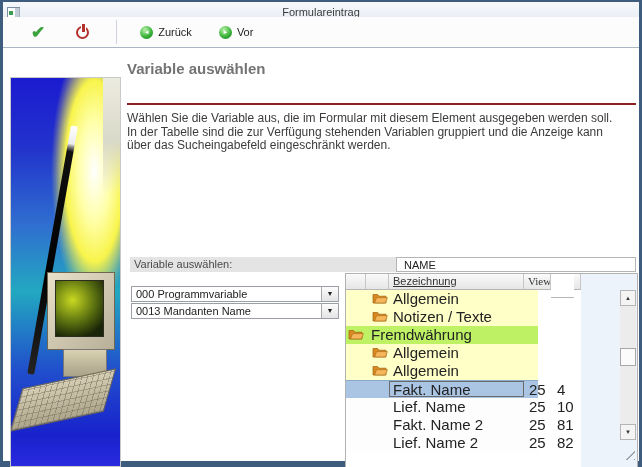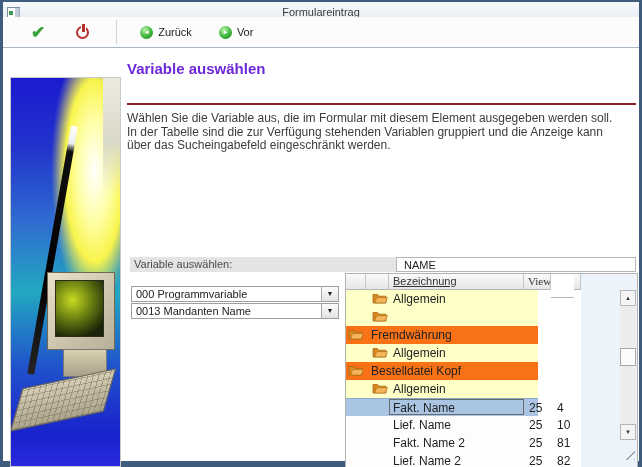--- a/index.html
+++ b/index.html
@@ -43,21 +43,21 @@
   .art-screen{position:absolute;left:7px;top:7px;right:10px;bottom:12px;border:1px solid #2d2d1d;
        background:radial-gradient(circle at 35% 35%,#c9d921 0%,#5a7010 48%,#1a2408 82%);}
   .art-stand{position:absolute;left:52px;top:271px;width:42px;height:26px;border:1px solid #777;
        background:linear-gradient(180deg,#d9d1b1,#a9a189);}
   .art-kbd{position:absolute;left:4px;top:302px;width:94px;height:38px;border:1px solid #6f6750;
        transform:rotate(-12deg) skewX(-28deg);
        background:repeating-linear-gradient(90deg,rgba(120,112,90,.55) 0 1px,transparent 1px 6px),
                   repeating-linear-gradient(0deg,rgba(120,112,90,.45) 0 1px,transparent 1px 6px),
                   linear-gradient(#d6cfb6,#aca58c);}
   
-  .heading{position:absolute;left:124px;top:11px;margin:0;font-size:15px;font-weight:bold;color:#6d28d9;}
+  .heading{position:absolute;left:124px;top:11px;margin:0;font-size:15px;font-weight:bold;color:#737373;}
   .rule{position:absolute;left:124px;top:54px;width:509px;height:2px;background:#8b2121;}
   .desc{position:absolute;left:124px;top:63px;margin:0;font-size:12px;line-height:13.5px;color:#3c3c3c;}
   .dline{display:block;white-space:nowrap;}
   
   .sel-label{position:absolute;left:127px;top:208px;width:266px;height:15px;background:#e4e4e4;
              font-size:11px;line-height:15px;padding-left:4px;box-sizing:border-box;color:#4a4a4a;}
   .dropdown{position:absolute;left:128px;width:208px;height:16px;background:#fff;border:1px solid #9aa0a6;
             box-sizing:border-box;font-size:11px;}
   .dd1{top:237px;} .dd2{top:254px;}
   .dd-val{position:absolute;left:4px;top:0;line-height:14px;color:#222;white-space:nowrap;}
@@ -68,23 +68,23 @@
   
   .grid{position:absolute;left:342px;top:224px;width:291px;height:194px;border:1px solid #b2b2b2;
         box-sizing:content-box;background:#fff;overflow:hidden;}
   .pale-band{position:absolute;left:235px;top:0;width:56px;height:100%;background:#edf3fa;}
   .ghead{position:absolute;left:0;top:0;width:235px;height:16px;display:flex;}
   .hc{background:linear-gradient(180deg,#fafafa,#e6e6e6);border-right:1px solid #c6c6c6;border-bottom:1px solid #b6b6b6;
       font-size:11px;color:#333;line-height:15px;padding-left:4px;box-sizing:border-box;overflow:hidden;}
   .hc1{width:20px;padding-left:0;} .hc2{width:23px;padding-left:0;} .hc3{width:135px;text-decoration:underline;}
   .hc4{width:27px;font-family:Liberation Serif, serif;} .hc5{width:23px;padding-left:5px;margin-top:23px;} .hc6{width:7px;padding-left:0;}
   .grows{position:absolute;left:0;top:16px;width:235px;height:178px;overflow:hidden;}
-  .grid-row{position:relative;width:192px;height:18px;font-size:12px;color:#222;}
+  .grid-row{position:relative;width:192px;height:18px;font-size:15px;color:#222;}
   .grid-row.group{background:#ffffc8;}
-  .grid-row.toplevel{background:#f97316;}
+  .grid-row.toplevel{background:#bef264;}
   .grid-row.leaf{background:#fdfdfd;}
   .grid-row.selected{background:#aac5e3;border-top:1px solid #88aacd;height:17px;}
   .lbl{position:absolute;top:0;line-height:18px;white-space:nowrap;}
   .l1{left:25px;} .l2{left:47px;}
   .cell-view{position:absolute;left:183px;top:0;line-height:18px;}
   .cell-var{position:absolute;left:211px;top:0;line-height:18px;}
   .focus-cell{position:absolute;left:43px;top:0;width:135px;height:16px;border:1px solid #6b6b6b;box-sizing:border-box;}
   .folder{position:absolute;top:2px;width:16px;height:13px;}
   .f1{left:2px;} .f2{left:26px;}
   .vscroll{position:absolute;left:274px;top:16px;width:16px;height:150px;background:#ececec;}
@@ -183,41 +183,35 @@
     <path d="M1 2.5 L5.5 2.5 L7 4.2 L14 4.2 L14 11 L1 11 Z" fill="#d98a1f" stroke="#a06010" stroke-width="0.7"></path>
     <path d="M2.6 11 L4.6 5.6 L15.4 5.6 L13.4 11 Z" fill="#f5b55a" stroke="#b07018" stroke-width="0.7"></path>
   </svg>
               <span class="lbl l2">Allgemein</span>
             </div>
             <div class="grid-row group">
               <svg class="folder f2" viewBox="0 0 16 13">
     <path d="M1 2.5 L5.5 2.5 L7 4.2 L14 4.2 L14 11 L1 11 Z" fill="#d98a1f" stroke="#a06010" stroke-width="0.7"></path>
     <path d="M2.6 11 L4.6 5.6 L15.4 5.6 L13.4 11 Z" fill="#f5b55a" stroke="#b07018" stroke-width="0.7"></path>
   </svg>
+              <span class="lbl l2">Notizen / Texte</span>
             </div>
             <div class="grid-row toplevel">
               <svg class="folder f1" viewBox="0 0 16 13">
     <path d="M1 2.5 L5.5 2.5 L7 4.2 L14 4.2 L14 11 L1 11 Z" fill="#d98a1f" stroke="#a06010" stroke-width="0.7"></path>
     <path d="M2.6 11 L4.6 5.6 L15.4 5.6 L13.4 11 Z" fill="#f5b55a" stroke="#b07018" stroke-width="0.7"></path>
   </svg>
               <span class="lbl l1">Fremdwährung</span>
             </div>
             <div class="grid-row group">
               <svg class="folder f2" viewBox="0 0 16 13">
     <path d="M1 2.5 L5.5 2.5 L7 4.2 L14 4.2 L14 11 L1 11 Z" fill="#d98a1f" stroke="#a06010" stroke-width="0.7"></path>
     <path d="M2.6 11 L4.6 5.6 L15.4 5.6 L13.4 11 Z" fill="#f5b55a" stroke="#b07018" stroke-width="0.7"></path>
   </svg>
               <span class="lbl l2">Allgemein</span>
-            </div>
-            <div class="grid-row toplevel">
-              <svg class="folder f1" viewBox="0 0 16 13">
-    <path d="M1 2.5 L5.5 2.5 L7 4.2 L14 4.2 L14 11 L1 11 Z" fill="#d98a1f" stroke="#a06010" stroke-width="0.7"></path>
-    <path d="M2.6 11 L4.6 5.6 L15.4 5.6 L13.4 11 Z" fill="#f5b55a" stroke="#b07018" stroke-width="0.7"></path>
-  </svg>
-              <span class="lbl l1">Bestelldatei Kopf</span>
             </div>
             <div class="grid-row group">
               <svg class="folder f2" viewBox="0 0 16 13">
     <path d="M1 2.5 L5.5 2.5 L7 4.2 L14 4.2 L14 11 L1 11 Z" fill="#d98a1f" stroke="#a06010" stroke-width="0.7"></path>
     <path d="M2.6 11 L4.6 5.6 L15.4 5.6 L13.4 11 Z" fill="#f5b55a" stroke="#b07018" stroke-width="0.7"></path>
   </svg>
               <span class="lbl l2">Allgemein</span>
             </div>
             <div class="grid-row leaf selected">
               <span class="lbl l2">Fakt. Name</span>

